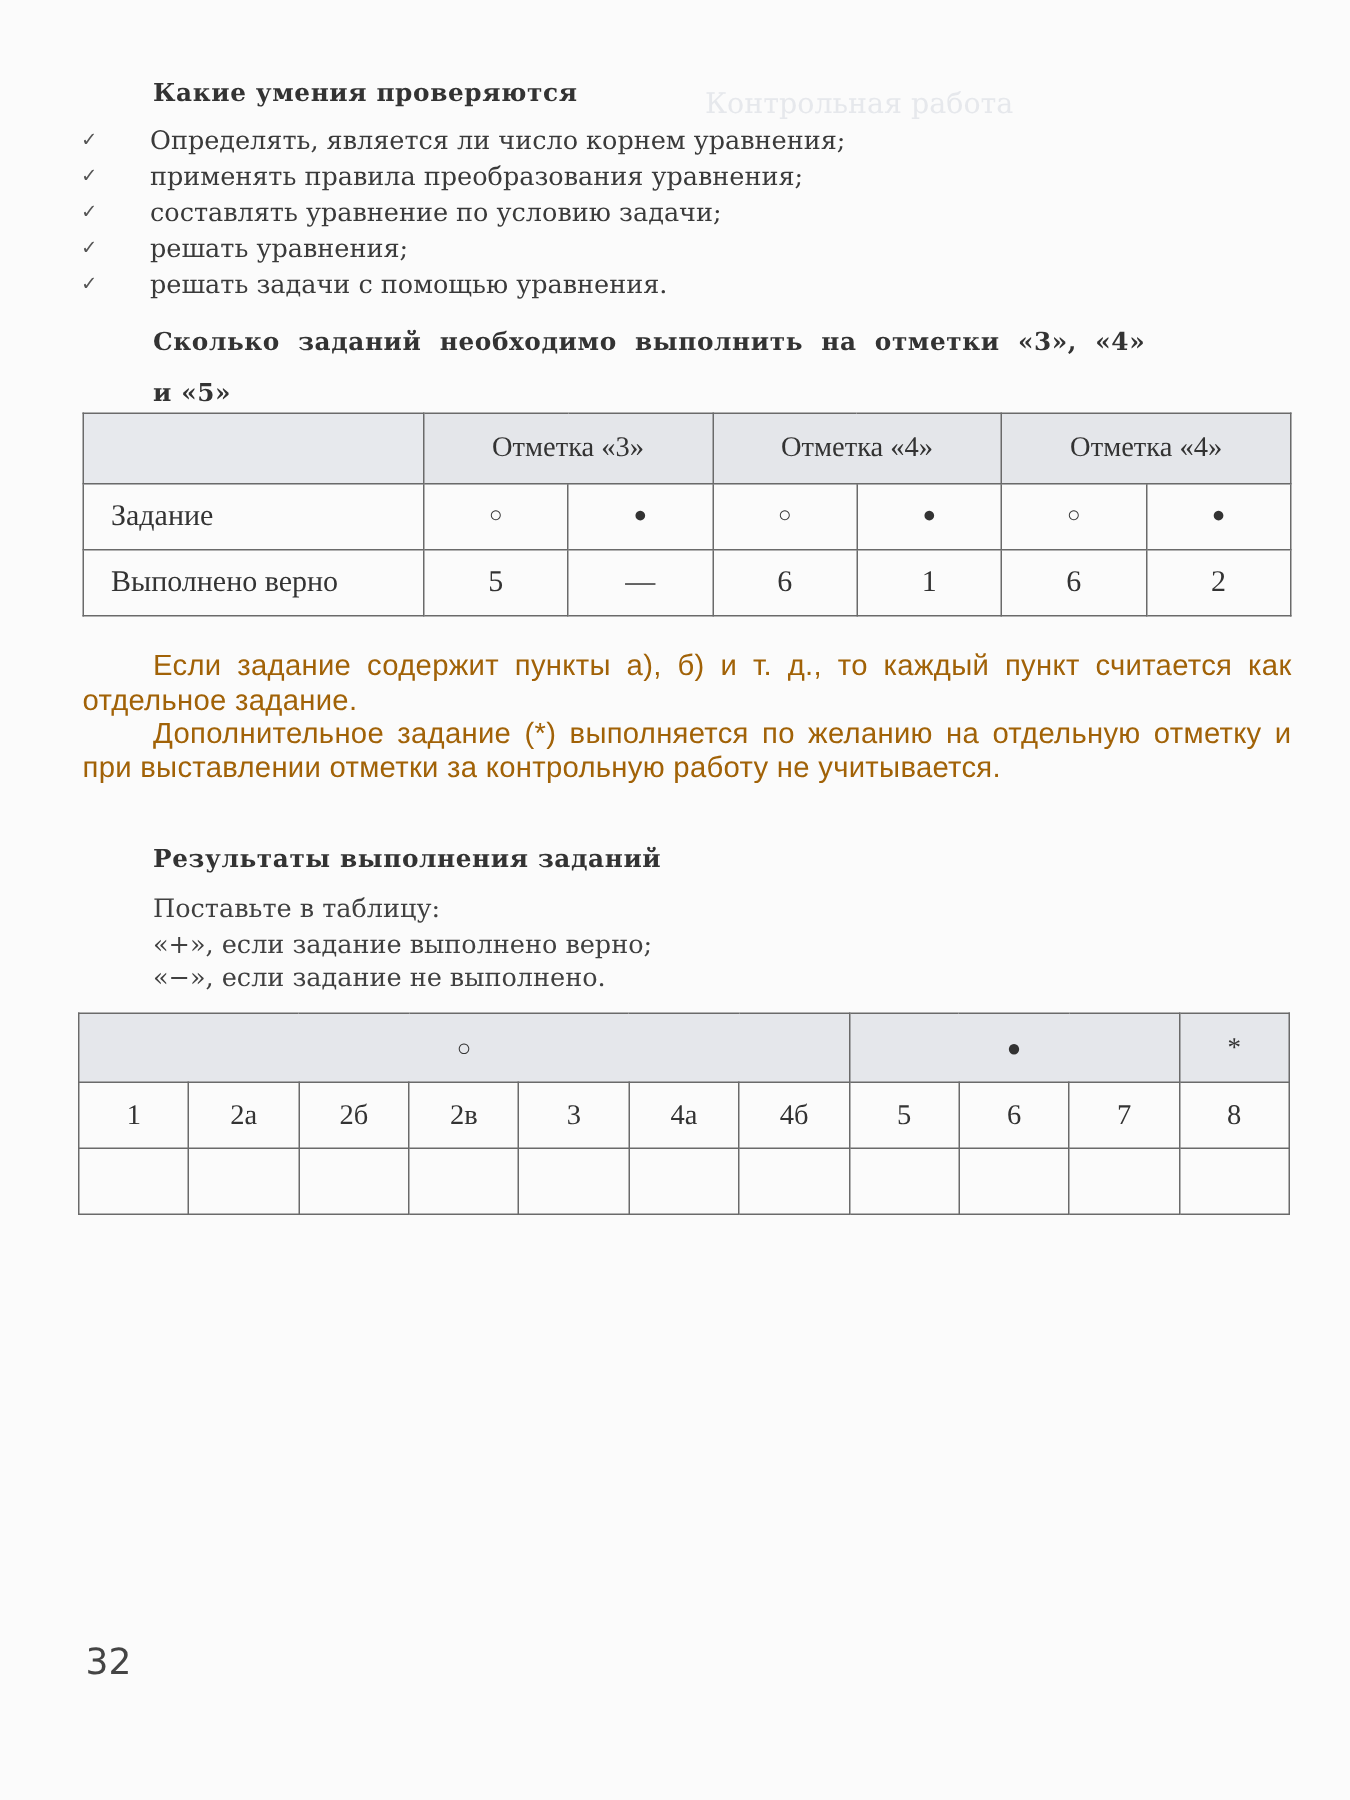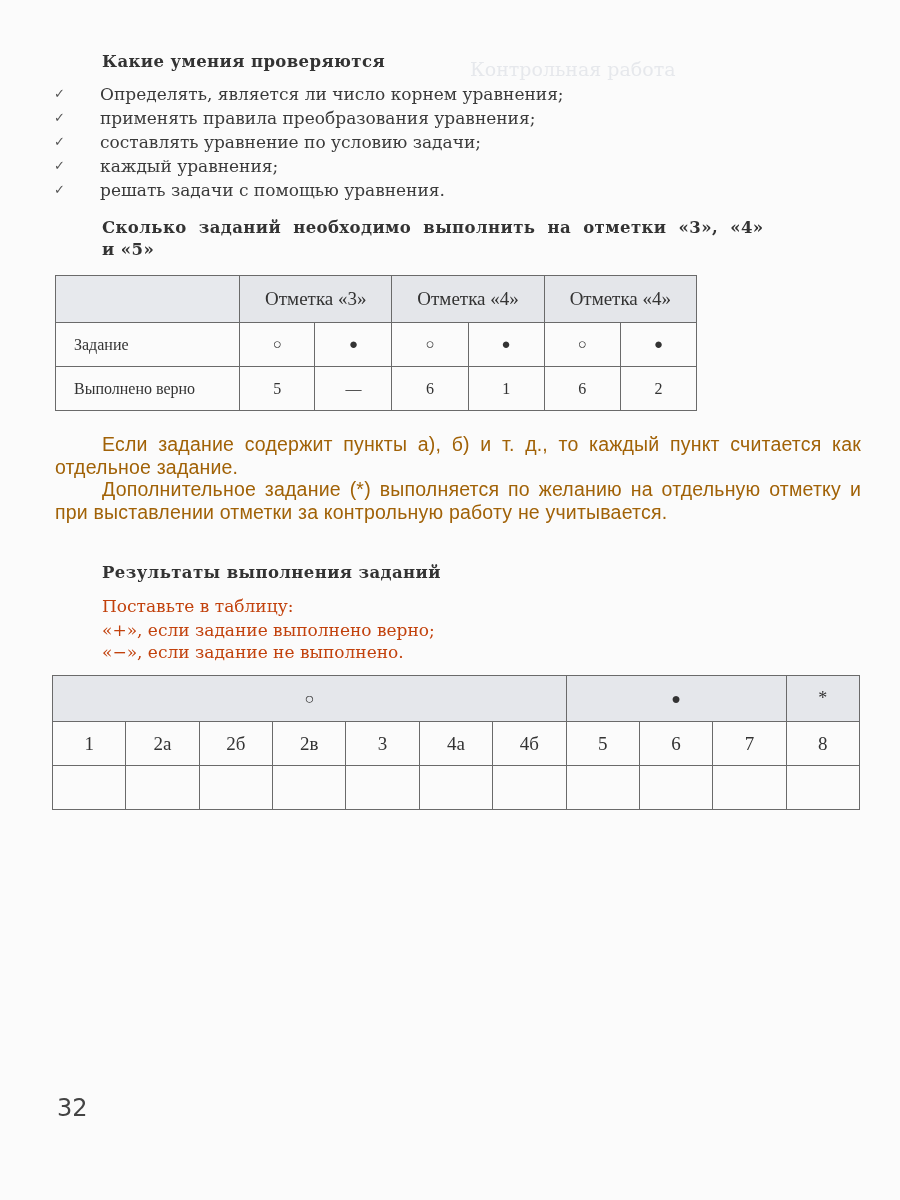--- a/index.html
+++ b/index.html
@@ -15,24 +15,24 @@
     position:absolute; font-weight:bold; font-size:16.5px; letter-spacing:0.4px;
     color:#333;
   }
   .checklist { position:absolute; left:54px; top:82px; margin:0; padding:0; list-style:none; }
   .checklist li { height:24px; line-height:24px; font-size:17px; white-space:nowrap; display:flex; }
   .checklist .check { width:46px; font-size:13px; color:#555; font-family:"DejaVu Sans", sans-serif; }
   .tbl { position:absolute; border-collapse:collapse; font-family:"Liberation Serif", serif; color:#333; }
   .tbl td, .tbl th { border:1.3px solid #6a6a6a; padding:0; font-weight:normal; }
   .grades th { background:#e4e6ea; font-size:19px; height:46px; font-family:"Liberation Serif", serif; font-stretch:condensed; }
   .grades th.blank { background:#e7e9ed; }
-  .grades td { height:43px; font-size:16px; text-align:center; }
+  .grades td { height:43px; font-size:20px; text-align:center; }
   .grades td.lbl { text-align:left; padding-left:18px; }
   .para { position:absolute; font-family:Liberation Sans, sans-serif; font-size:19.5px; line-height:22.5px; color:#a16207; letter-spacing:0.2px; }
-  .plain { position:absolute; font-size:17px; line-height:24px; color:#c2410c; white-space:nowrap; }
+  .plain { position:absolute; font-size:17px; line-height:24px; color:#404040; white-space:nowrap; }
   .results th { background:#e5e7eb; height:45px; font-size:18px; text-align:center; }
   .results td { height:43px; text-align:center; font-size:19px; width:72px; }
   .pagenum { position:absolute; left:57px; top:1094px; font-family:"DejaVu Sans", sans-serif; font-size:24px; color:#444; }
   .ghost { position:absolute; color:#e6e8ec; font-size:22px; white-space:nowrap; }
 </style>
 </head>
 <body>
 
 <div class="page">
 
@@ -48,32 +48,32 @@
     <li>
         <span class="check">✓</span>
         <span>применять правила преобразования уравнения;</span>
       </li>
     <li>
         <span class="check">✓</span>
         <span>составлять уравнение по условию задачи;</span>
       </li>
     <li>
         <span class="check">✓</span>
-        <span>каждый уравнения;</span>
+        <span>решать уравнения;</span>
       </li>
     <li>
         <span class="check">✓</span>
         <span>решать задачи с помощью уравнения.</span>
       </li>
   </ul>
 
   <div class="heading" style="left:102px;top:218px;word-spacing:6px;">Сколько заданий необходимо выполнить на отметки «3», «4»</div>
-  <div class="heading" style="left:102px;top:240px;">и «5»</div>
+  <div class="heading" style="left:102px;top:252px;">и «5»</div>
 
-  <table class="tbl grades" style="left:55px;top:275px;width:642px;">
+  <table class="tbl grades" style="left:55px;top:275px;width:806px;">
     <tbody>
         <tr>
       <th class="blank" style="width:227px;"></th>
       <th colspan="2">Отметка «3»</th>
       <th colspan="2">Отметка «4»</th>
       <th colspan="2">Отметка «4»</th>
     </tr>
     <tr>
       <td class="lbl">Задание</td>
       <td style="width:96px;font-size:15px;">○</td>

